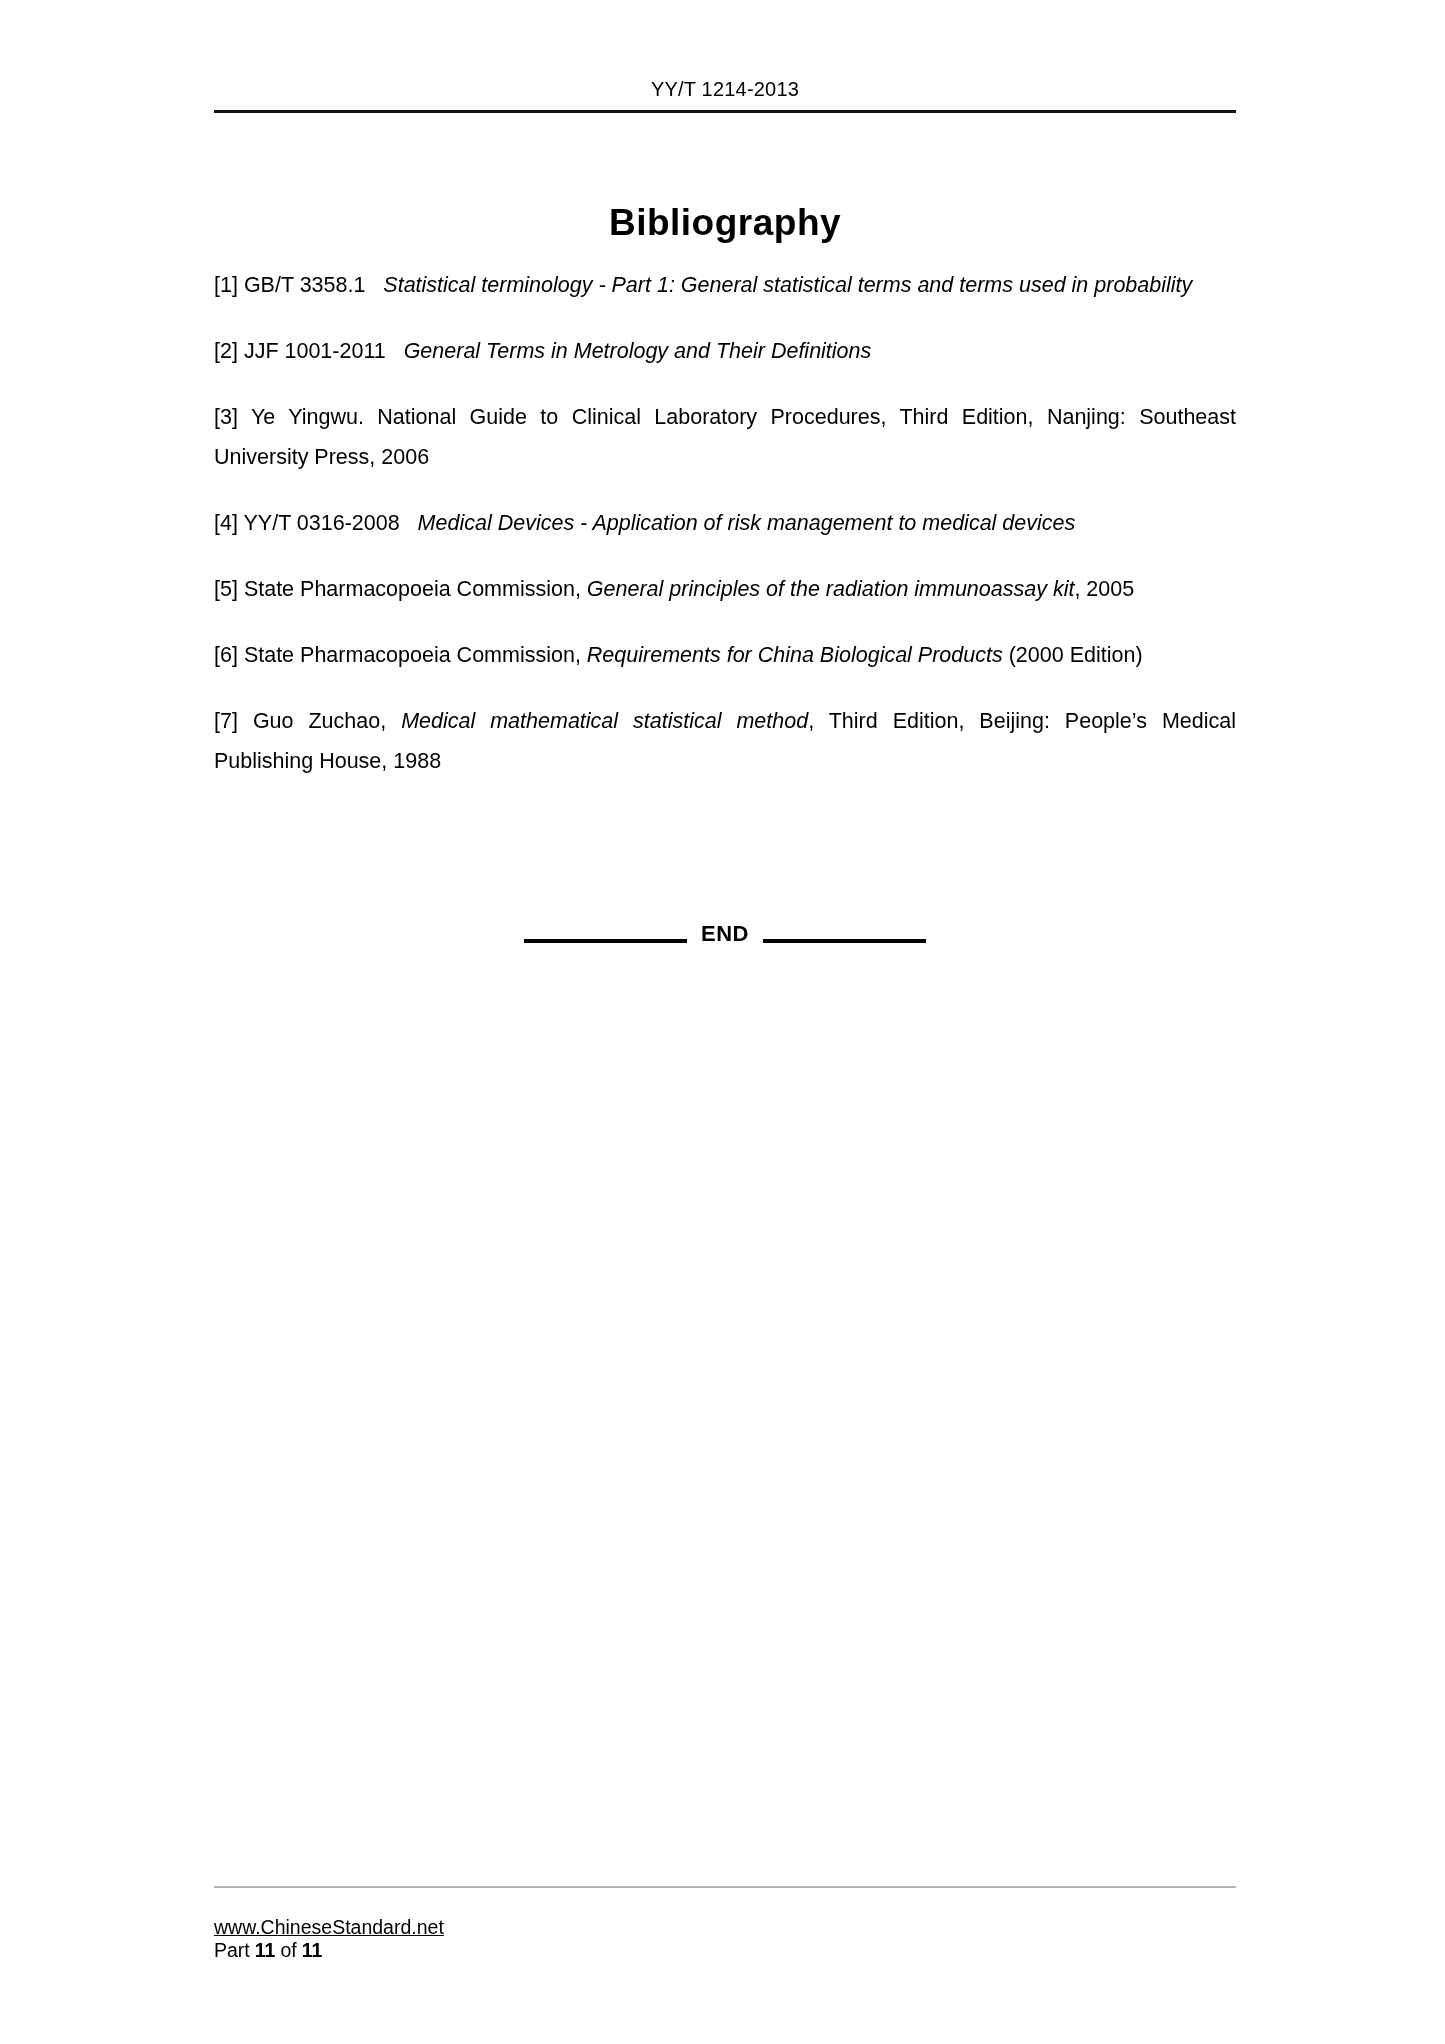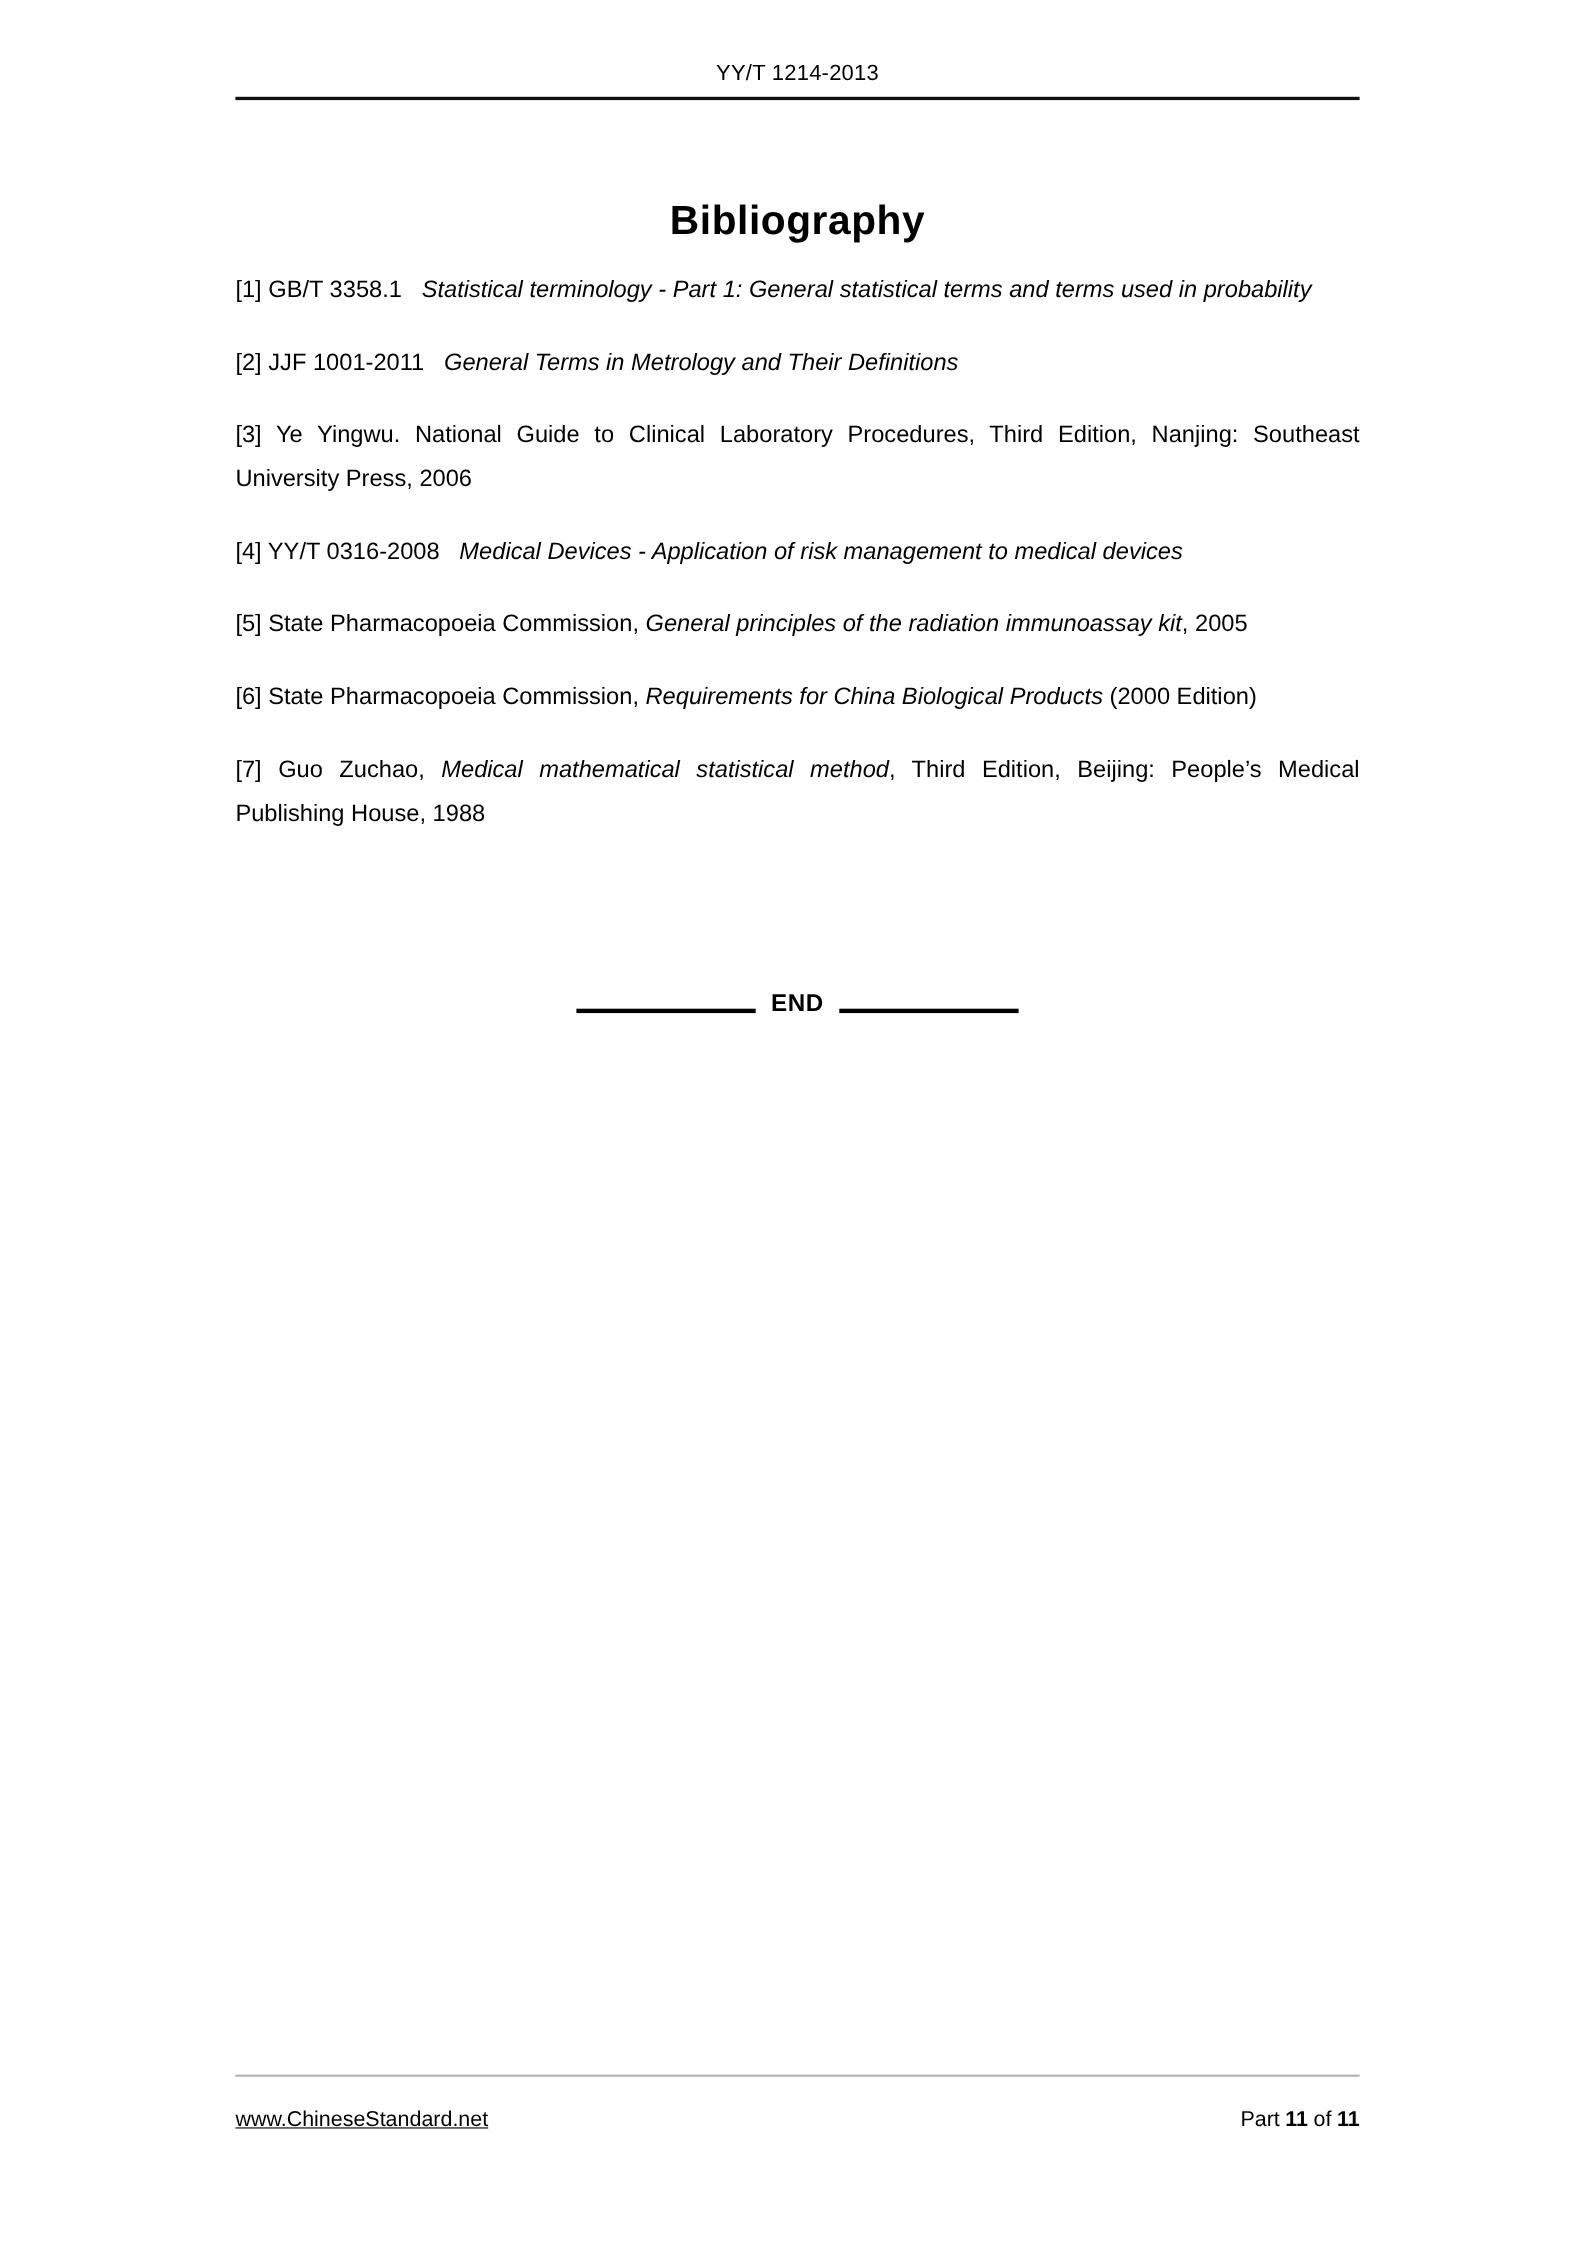--- a/index.html
+++ b/index.html
@@ -11,21 +11,21 @@
     color:#000;
     overflow:hidden;
     margin:0 auto;
   }
   .content {
     position:absolute;
     left:214px; top:0;
     width:1022px;
   }
   .header-code {
-    padding-top:56px;
+    padding-top:78px;
     text-align:center;
     font-size:20px;
     letter-spacing:0.2px;
   }
   .header-rule {
     margin-top:9px;
     border:none;
     border-top:3px solid #111;
     height:0;
   }
@@ -72,20 +72,21 @@
     border:none;
     border-top:2px solid #b4b4b4;
     height:0; margin:0;
   }
   .footer-row {
     margin-top:28px;
     display:flex;
     justify-content:space-between;
     align-items:baseline;
     font-size:19.5px;
+    flex-direction:column;
   }
   .site-link {
     color:#000;
     text-decoration:underline;
     cursor:pointer;
   }
   .page-indicator { display:flex; gap:5px; }
   .page-indicator .num { font-weight:bold; }
 </style>
 </head>

